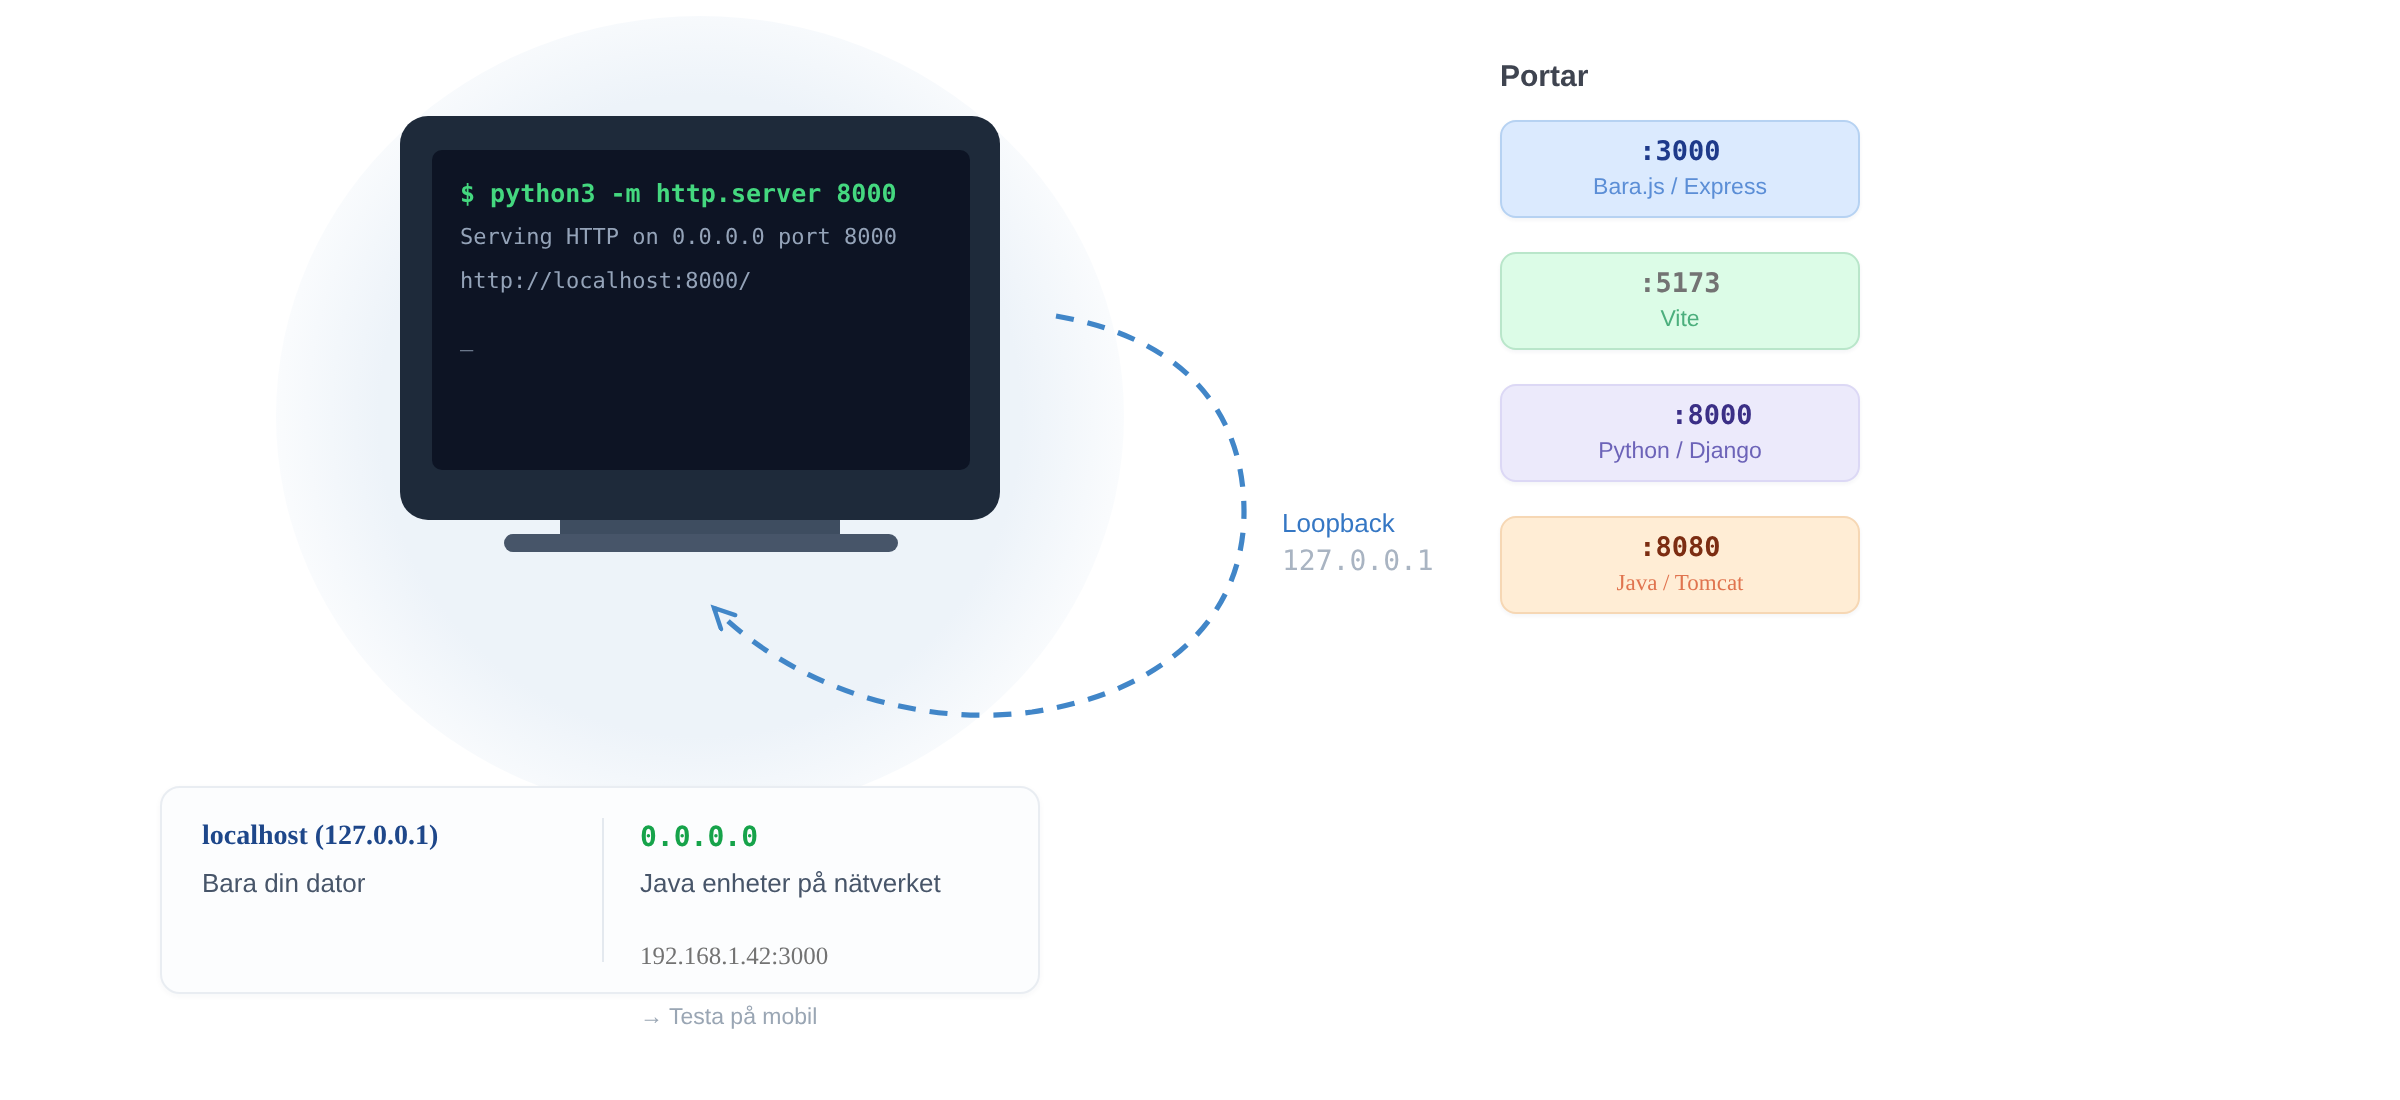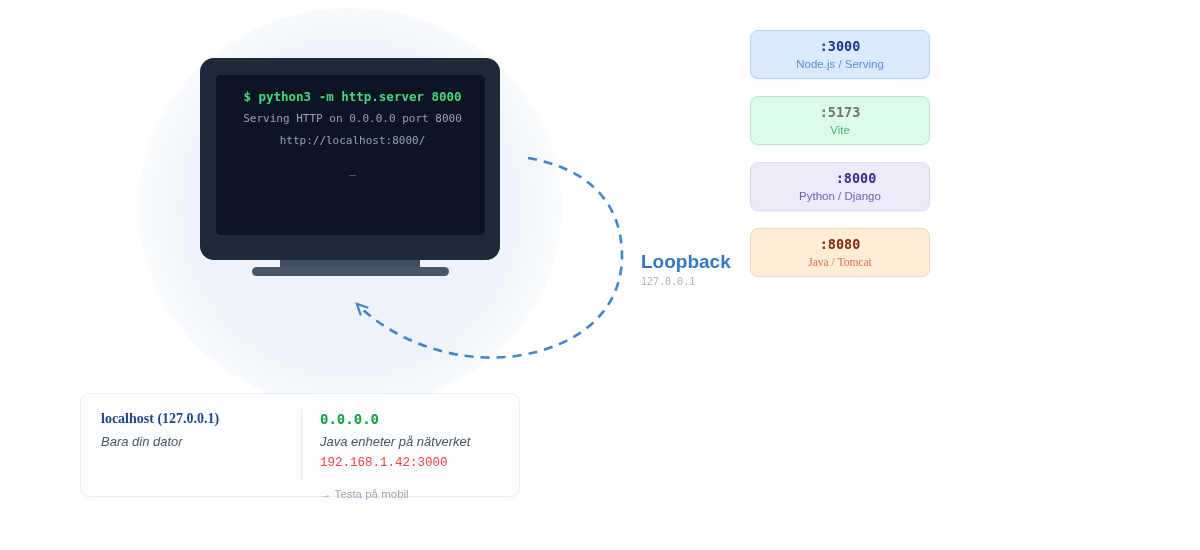--- a/index.html
+++ b/index.html
@@ -55,22 +55,22 @@
     left: 252px; top: 267px;
     width: 197px; height: 9px;
     border-radius: 5px;
     background: #475569;
   }
 
   
   .arrow-svg { position: absolute; left: 0; top: 0; pointer-events: none; }
 
   .loopback-label { position: absolute; left: 641px; top: 253px; }
-  .lb-title { font-size: 19px; font-weight: bold; line-height: 17px; }
-  .lb-ip { font-family: "DejaVu Sans Mono", monospace; font-size: 10px; line-height: 17px; margin-top: 3px; }
+  .lb-title { font-size: 13px; font-weight: normal; line-height: 17px; }
+  .lb-ip { font-family: "DejaVu Sans Mono", monospace; font-size: 14px; line-height: 17px; margin-top: 3px; }
 
   
   .ports { position: absolute; left: 750px; top: 30px; width: 180px; }
   .ports-title { font-size: 15px; font-weight: bold; color: #3f4450; margin-bottom: 13px; }
   .badge {
     width: 180px; height: 49px;
     border-radius: 8px;
     border: 1px solid;
     margin-bottom: 17px;
     display: flex; flex-direction: column;
@@ -89,32 +89,32 @@
     border: 1px solid #e9edf2;
     border-radius: 10px;
     box-shadow: 0 1px 3px rgba(20,40,70,0.04);
     display: flex;
     padding: 13px 0;
   }
   .ic-col-left  { width: 220px; padding: 0 16px 0 20px; }
   .ic-divider   { width: 1px; background: #e4e9ef; margin: 2px 0; }
   .ic-col-right { flex: 1; padding: 0 16px 0 18px; }
   .ic-title { font-family: "DejaVu Sans Mono", monospace; font-size: 14px; font-weight: bold; line-height: 18px; margin-top: 3px; }
-  .ic-sub   { font-size: 13px; color: #475569; line-height: 17px; margin-top: 5px; font-style: italic; }
-  .ic-addr  { font-family: Liberation Mono, monospace; font-size: 12.5px; color: #ef4444; line-height: 16px; margin-top: 5px; }
+  .ic-sub   { font-size: 13px; color: #475569; line-height: 17px; margin-top: 5px; }
+  .ic-addr  { font-family: Liberation Serif, serif; font-size: 12.5px; color: #737373; line-height: 16px; margin-top: 20px; }
   .ic-hint  { font-size: 11.5px; color: #9aa6b4; line-height: 15px; margin-top: 16px; }
 </style>
 </head>
 <body>
 
 <div class="canvas">
 
   <div class="glow"></div>
 
-  <div class="monitor" style="background: rgb(30, 42, 58); text-align: center;">
+  <div class="monitor" style="background: rgb(30, 42, 58);">
     <div class="screen" style="background: rgb(13, 20, 36);">
       <div class="t-line t-cmd" style="color: rgb(68, 216, 127);">$ python3 -m http.server 8000</div>
       <div class="t-line t-out" style="color: rgb(148, 163, 184);">Serving HTTP on 0.0.0.0 port 8000</div>
       <div class="t-line t-out" style="color: rgb(148, 163, 184);">http://localhost:8000/</div>
       <div class="t-line t-cursor" style="color: rgb(148, 163, 184);">_</div>
     </div>
   </div>
   <div class="stand-neck"></div>
   <div class="stand-base"></div>
 
@@ -126,24 +126,25 @@
     </defs>
     <path class="curve" d="M 528 158 C 592 169, 622 206, 622 256 C 622 308, 583 346, 516 356 C 455 364, 394 341, 357 304" fill="none" stroke-width="2.6" stroke-dasharray="9 7" marker-end="url(#ah)" style="stroke: rgb(65, 134, 200);"></path>
   </svg>
 
   <div class="loopback-label">
     <div class="lb-title" style="color: rgb(53, 119, 196);">Loopback</div>
     <div class="lb-ip" style="color: rgb(169, 180, 194);">127.0.0.1</div>
   </div>
 
   <div class="ports">
+    <div class="ports-title">Portar</div>
 
     <div class="badge" style="background: rgb(219, 234, 254); border-color: rgb(182, 210, 242);">
       <div class="port-num" style="color: rgb(30, 58, 138);">:3000</div>
-      <div class="port-label" style="color: rgb(91, 142, 214);">Node.js / Serving</div>
+      <div class="port-label" style="color: rgb(91, 142, 214);">Bara.js / Express</div>
     </div>
     <div class="badge" style="background: rgb(220, 252, 231); border-color: rgb(185, 230, 202);">
       <div class="port-num" style="color: #737373;">:5173</div>
       <div class="port-label" style="color: rgb(76, 175, 125);">Vite</div>
     </div>
     <div class="badge" style="background: rgb(236, 234, 251); border-color: rgb(220, 216, 245);">
       <div class="port-num" style="color: rgb(59, 47, 134); margin-left: 32px;">:8000</div>
       <div class="port-label" style="color: rgb(108, 99, 184);">Python / Django</div>
     </div>
     <div class="badge" style="background: rgb(255, 237, 213); border-color: rgb(246, 215, 180);">

